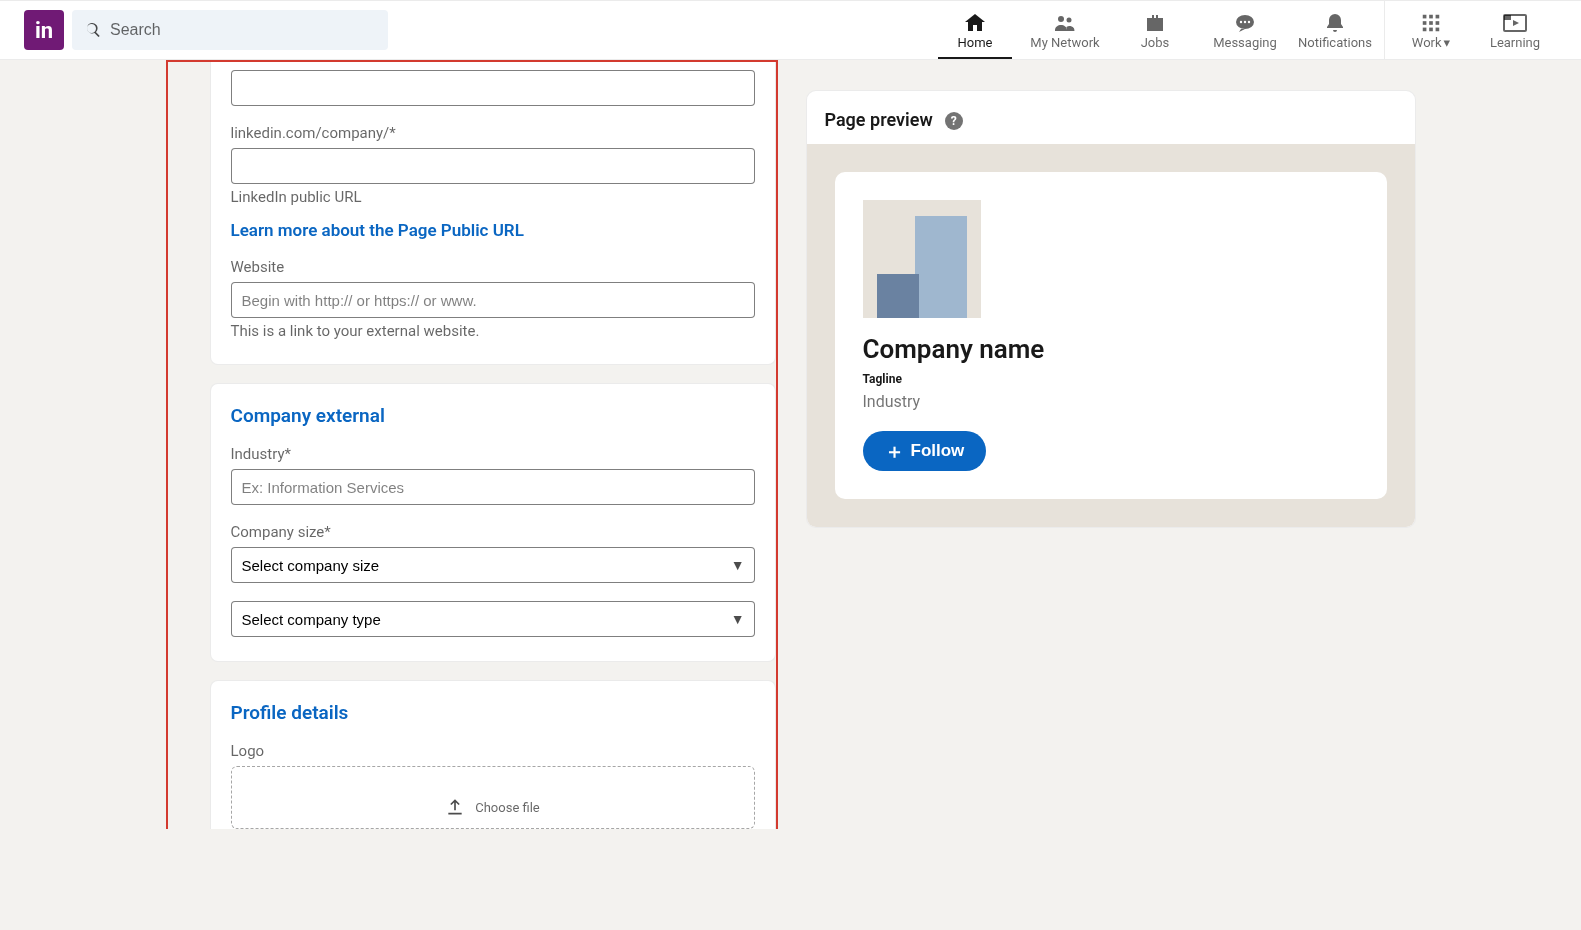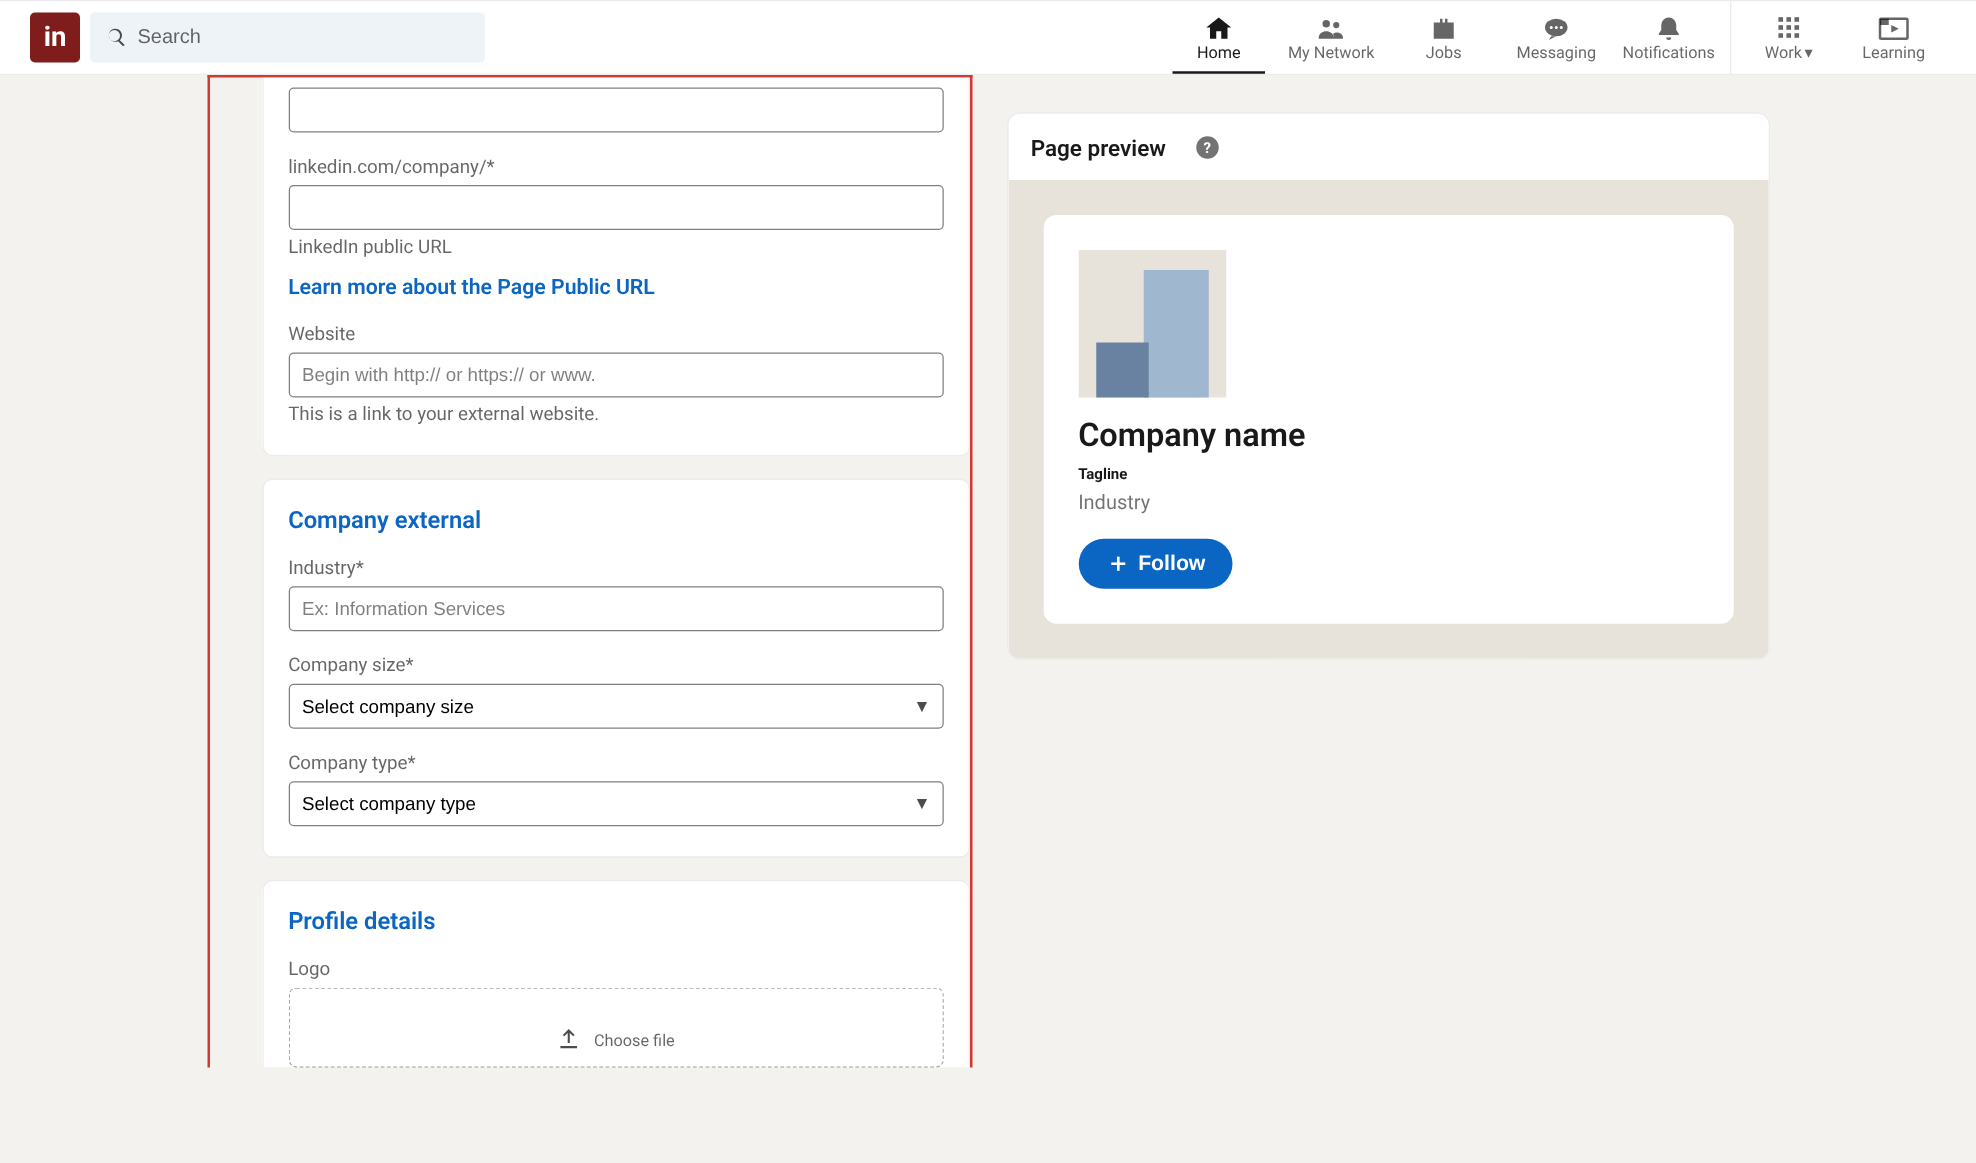--- a/index.html
+++ b/index.html
@@ -15,21 +15,21 @@
     height: 60px;
     border-top: 1px solid rgba(0,0,0,0.08);
     border-bottom: 1px solid rgba(0,0,0,0.08);
     display: flex;
     align-items: center;
     padding: 0 24px;
     position: relative;
   }
   .logo {
     width: 40px; height: 40px;
-    background: #7f1d1d;
+    background: #701a75;
     color: #fff;
     border-radius: 4px;
     display: flex; align-items: center; justify-content: center;
     font-weight: 700; font-size: 22px;
     margin-right: 8px;
   }
   .search-wrap {
     background: #eef3f8;
     border-radius: 4px;
     height: 40px;
@@ -166,22 +166,22 @@
     background: #fff;
     border-radius: 10px;
     border: 1px solid rgba(0,0,0,0.08);
     overflow: hidden;
   }
   .preview-header {
     padding: 18px 18px 14px;
     font-size: 18px;
     font-weight: 600;
     display: flex;
-    align-items: flex-start;
-    gap: 24px;
+    align-items: flex-end;
+    gap: 12px;
     border-bottom: none;
   }
   .qmark {
     width: 18px; height: 18px; border-radius: 50%;
     background: rgba(0,0,0,0.55); color: #fff;
     display: inline-flex; align-items: center; justify-content: center;
     font-size: 12px; font-weight: 700;
   }
   .preview-body {
     background: #e7e2da;
@@ -340,21 +340,20 @@
           <input class="text-input" type="text" placeholder="Ex: Information Services" style="">
         </div>
         <div class="field-block">
           <label class="field-label">Company size*</label>
           <div class="select-wrap">
             <input class="text-input" readonly="" value="Select company size" style="">
             <span class="select-caret">▼</span>
           </div>
         </div>
         <div class="field-block">
-          <label class="field-label">Company type*</label>
           <div class="select-wrap">
             <input class="text-input" readonly="" value="Select company type" style="">
             <span class="select-caret">▼</span>
           </div>
         </div>
       </div>
 
       <div class="card" style="margin-bottom:0; border-bottom:none; border-bottom-left-radius:0; border-bottom-right-radius:0; padding-bottom:0;">
         <div class="section-title">Profile details</div>
         <div class="field-block">

